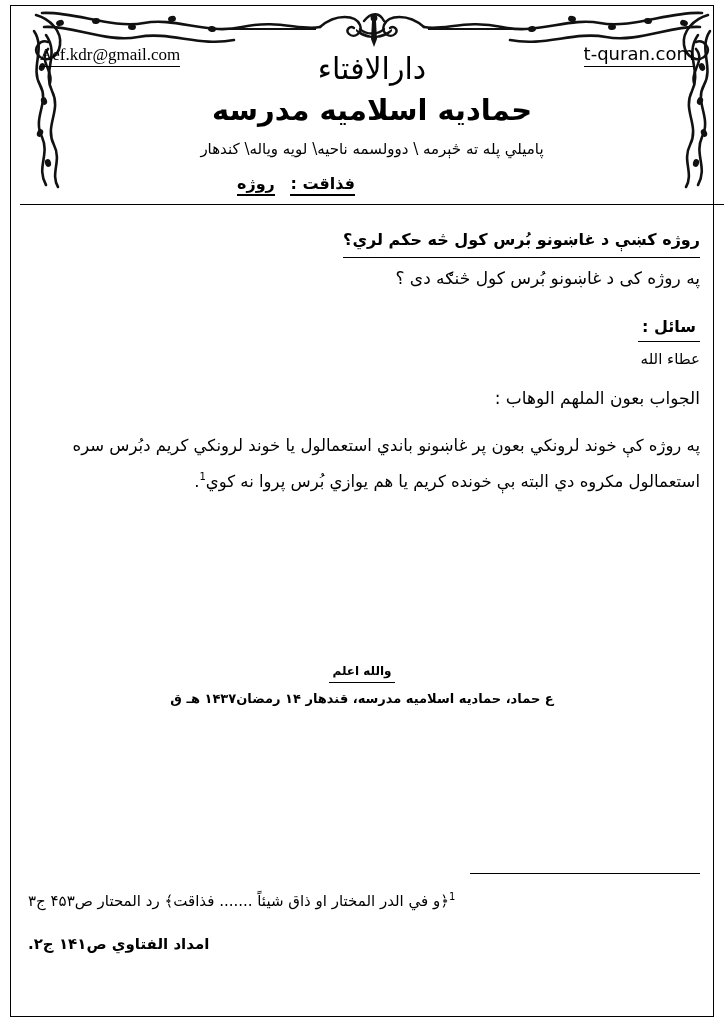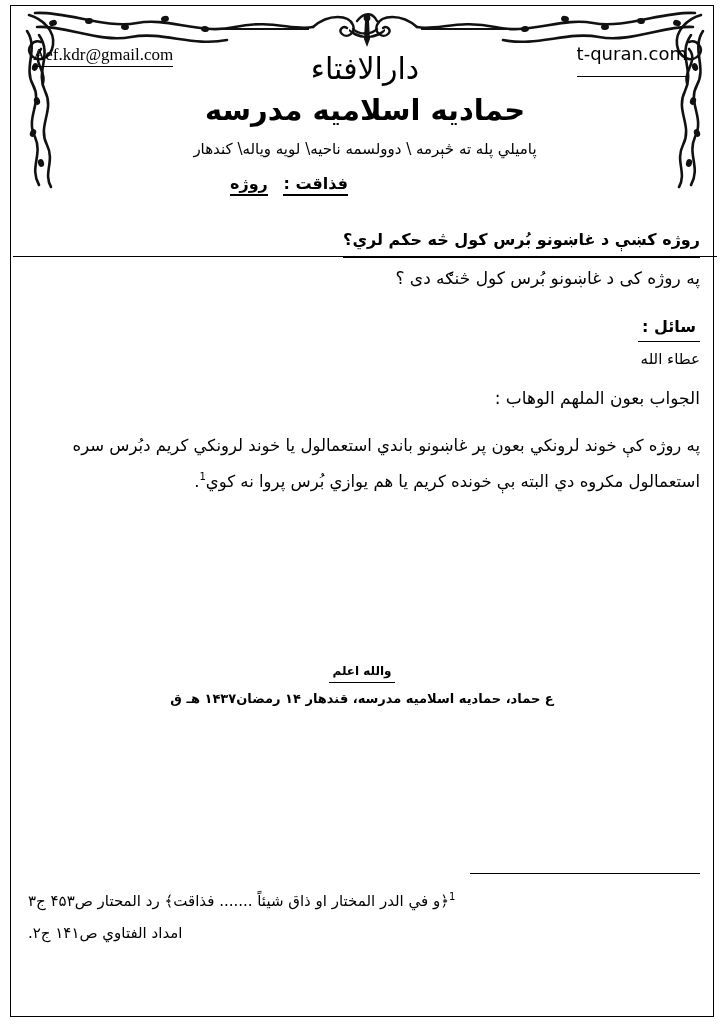--- a/index.html
+++ b/index.html
@@ -29,24 +29,24 @@
     top: 5px;
     width: 704px;
     height: 1012px;
     border: 1.6px solid #000;
     box-sizing: border-box;
   }
 
   
   .header-band {
     position: absolute;
-    left: 13px;
+    left: 20px;
     top: 5px;
     width: 704px;
-    height: 252px;
+    height: 200px;
     box-sizing: border-box;
     border-bottom: 1.6px solid #000;
     text-decoration: underline;
   }
 
   
   .ornament-layer {
     position: absolute;
     left: 0;
     top: 0;
@@ -79,21 +79,21 @@
     top: 38px;
     direction: ltr;
     text-align: right;
   }
   .site-text {
     font-family: "DejaVu Sans", sans-serif;
     font-size: 18px;
     line-height: 22px;
     letter-spacing: 0px;
     border-bottom: 1.3px solid #000;
-    padding-bottom: 11px;
+    padding-bottom: 1px;
     display: inline-block;
     white-space: nowrap;
   }
 
   .org-title {
     position: absolute;
     left: 0;
     right: 0;
     top: 46px;
     text-align: center;
@@ -288,21 +288,22 @@
   .footnote-line {
     font-family: "DejaVu Sans", sans-serif;
     font-size: 15px;
     line-height: 30px;
   }
   .footnote-line .fn-mark {
     font-size: 10px;
     vertical-align: super;
   }
   .footnote-line.second {
-    margin-top: 2px;
+    margin-top: 13px;
+    font-weight: bold;
   }
 </style>
 </head>
 <body>
 
 <div id="page">
 
   <div class="page-frame"></div>
 
   <div class="header-band">

